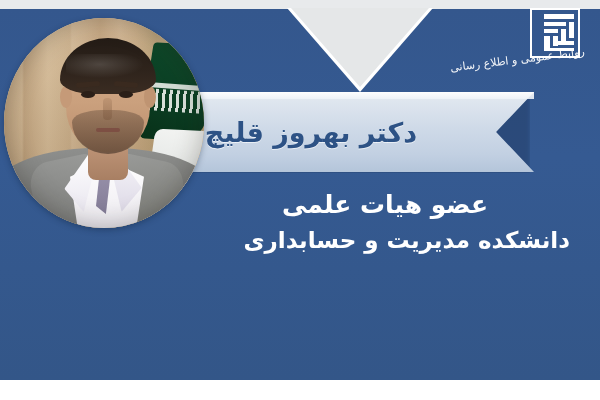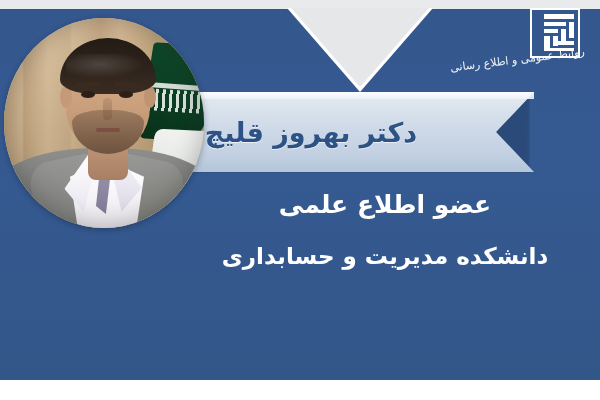--- a/index.html
+++ b/index.html
@@ -67,21 +67,21 @@
   }
 
   
   .subtitle{
     position:absolute;left:200px;top:188px;width:370px;
     direction:rtl;text-align:center;
     color:#ffffff;
     line-height:1.32;
   }
   .subtitle .l1{font-size:25px;font-weight:bold;display:block;}
-  .subtitle .l2{font-size:23px;font-weight:bold;display:block;margin-top:20px;}
+  .subtitle .l2{font-size:23px;font-weight:bold;display:block;margin-top:4px;text-align:right;}
 
   
   .portrait{
     position:absolute;left:4px;top:18px;width:200px;height:210px;
     border-radius:50%;
     overflow:hidden;
     box-shadow:0 2px 6px rgba(10,25,50,.35);
     z-index:8;
     background:#cbb392;
   }
@@ -237,21 +237,21 @@
 
   <div class="notch-edge"></div>
   <div class="notch-fill"></div>
 
   <div class="ribbon-shadow"></div>
   <div class="ribbon"></div>
   <div class="ribbon-hi"></div>
   <div class="ribbon-name">دکتر بهروز قلیچ لی</div>
 
   <div class="subtitle">
-    <span class="l1">عضو اطلاع علمی</span>
+    <span class="l1">عضو هیات علمی</span>
     <span class="l2">دانشکده مدیریت و حسابداری</span>
   </div>
 
   <div class="portrait">
     <div class="p-wood"></div>
     <div class="p-flag-green"></div>
     <div class="p-flag-kufic2"></div>
     <div class="p-flag-kufic"></div>
     <div class="p-flag-white"></div>
     <div class="p-jacket"></div>

